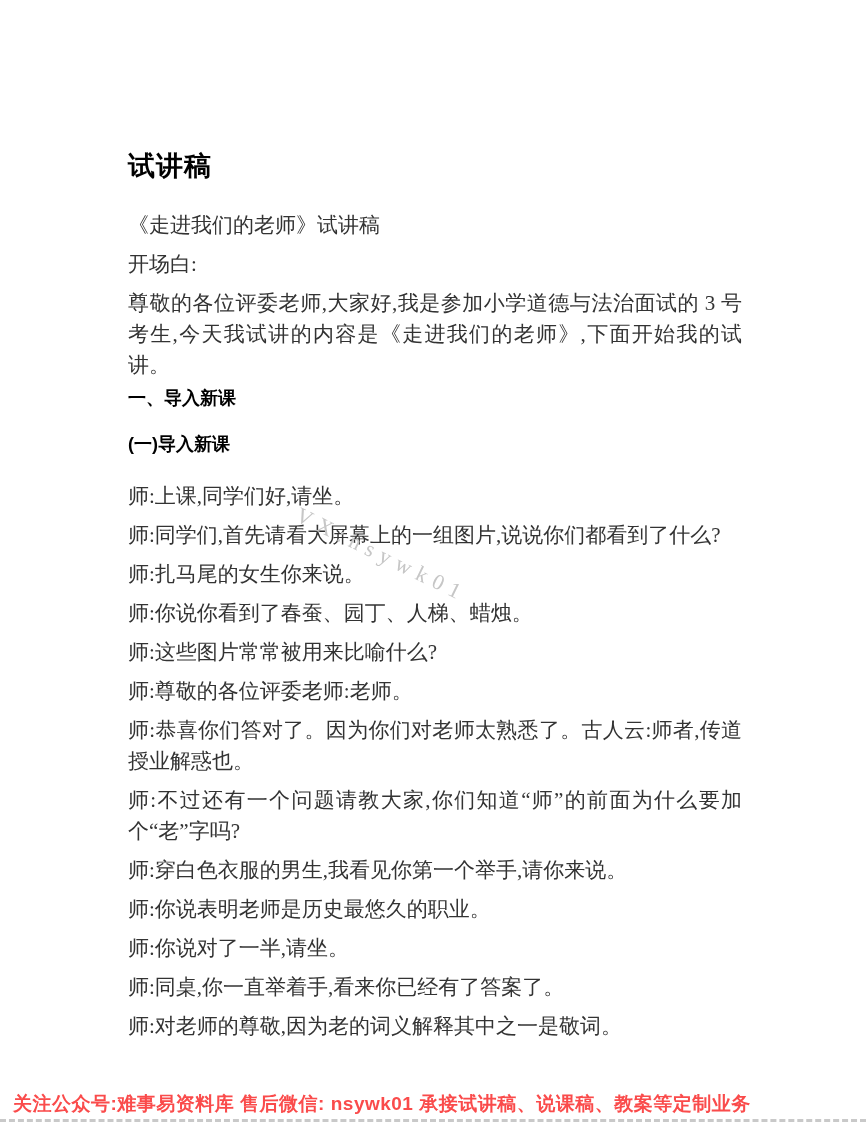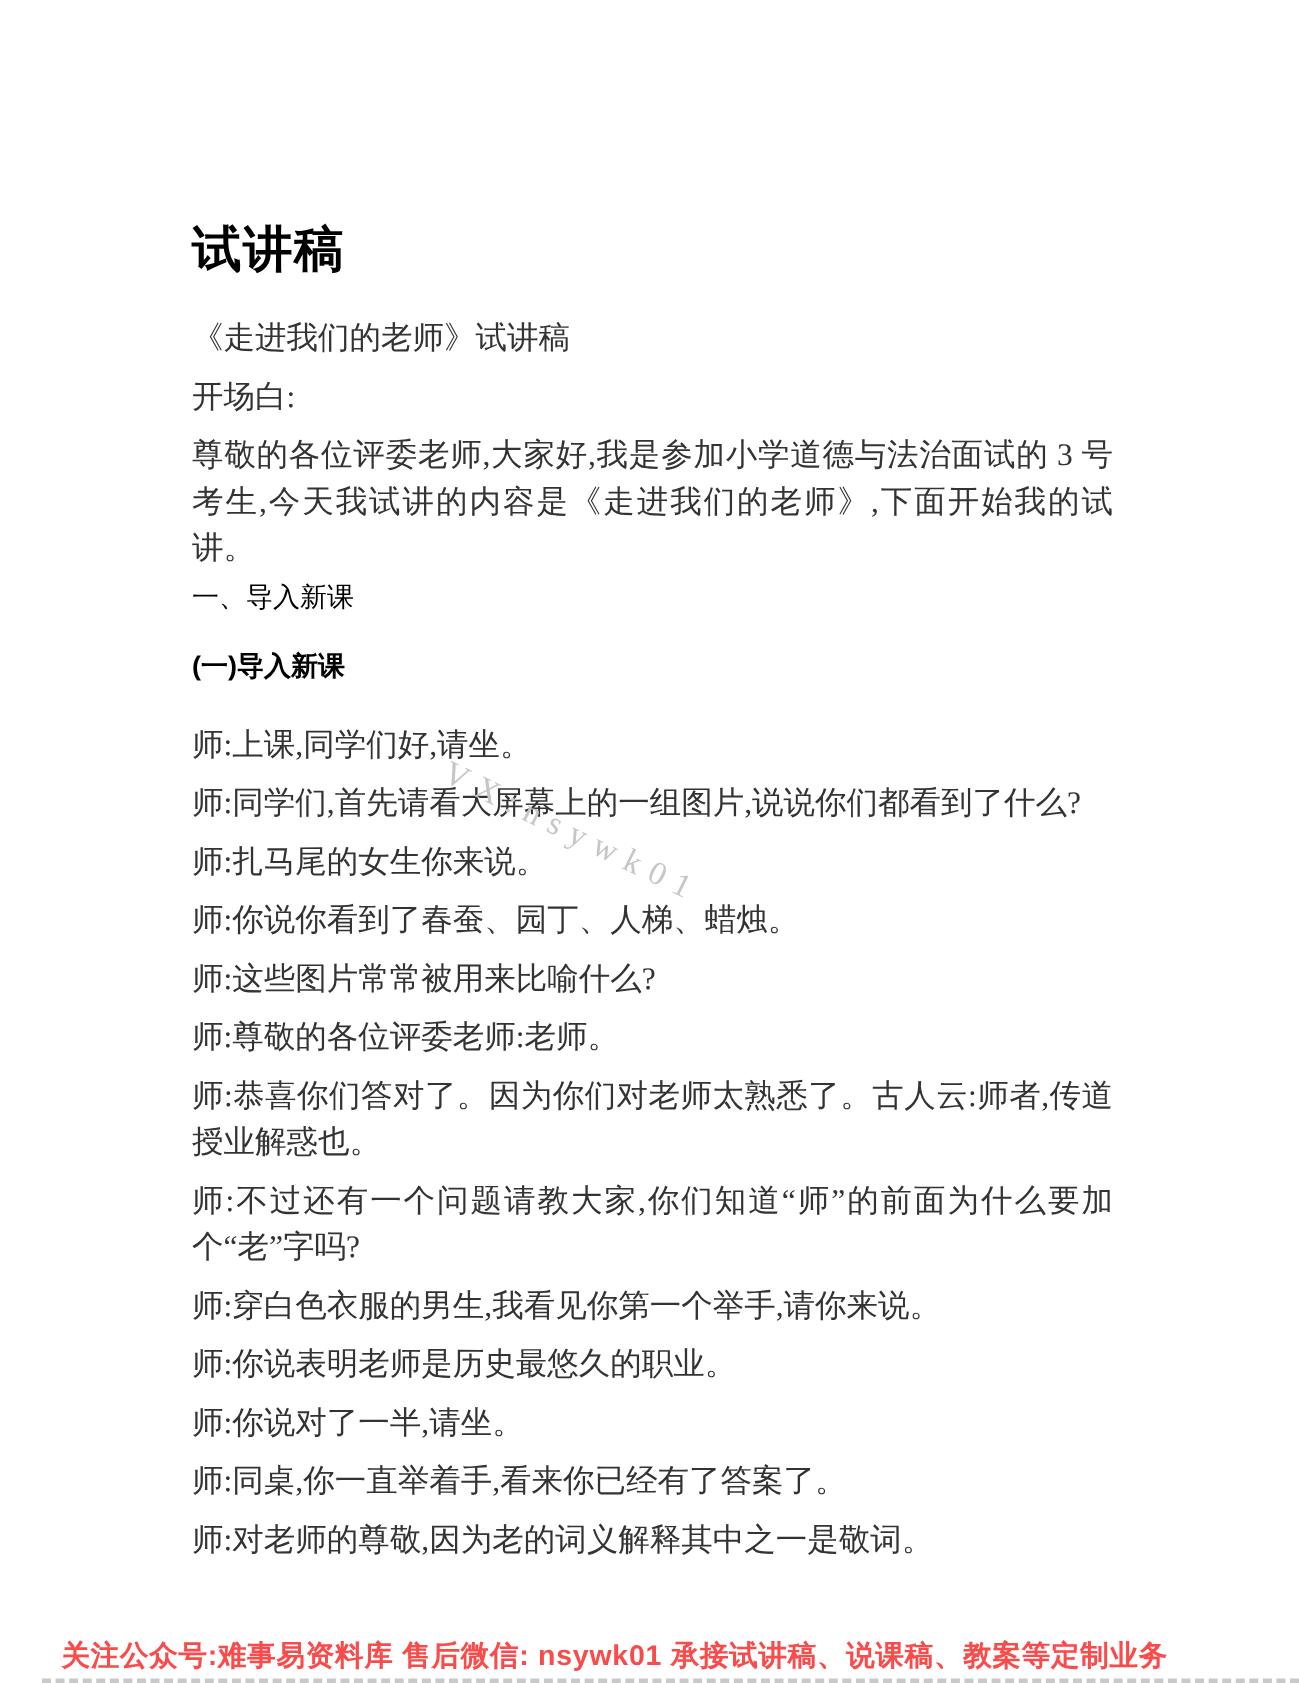--- a/index.html
+++ b/index.html
@@ -21,41 +21,41 @@
     background: #ffffff;
   }
   .content {
     position: absolute;
     left: 128px;
     top: 148px;
     width: 614px;
   }
   .doc-title {
     font-family: "Liberation Sans", "DejaVu Sans", sans-serif;
-    font-size: 33px;
+    font-size: 27px;
     font-weight: bold;
     color: #000000;
     line-height: 36px;
     margin: 0 0 26px 0;
     letter-spacing: 1px;
   }
   .body-line {
     font-size: 21px;
     line-height: 31px;
     margin: 0 0 8px 0;
     color: #333333;
     text-align: justify;
   }
   .opening-para {
     margin-bottom: 4px;
   }
   .h-level1 {
     font-family: "Liberation Sans", "DejaVu Sans", sans-serif;
     font-size: 18px;
-    font-weight: normal;
+    font-weight: bold;
     color: #000000;
     line-height: 26px;
     margin: 0 0 20px 0;
   }
   .h-level2 {
     font-family: "Liberation Sans", "DejaVu Sans", sans-serif;
     font-size: 18px;
     font-weight: bold;
     color: #000000;
     line-height: 26px;
@@ -80,21 +80,20 @@
     left: 0;
     right: 0;
     bottom: 0;
     height: 33px;
     background: #ffffff;
     border-bottom: 3px dashed #c9c9c9;
     box-sizing: border-box;
     display: flex;
     align-items: center;
     padding-left: 13px;
-    margin-left: 28px;
   }
   .footer-text {
     font-family: "Liberation Sans", "DejaVu Sans", sans-serif;
     font-size: 19px;
     font-weight: bold;
     color: #fa4b4b;
     white-space: nowrap;
     letter-spacing: 0.5px;
   }
 </style>

